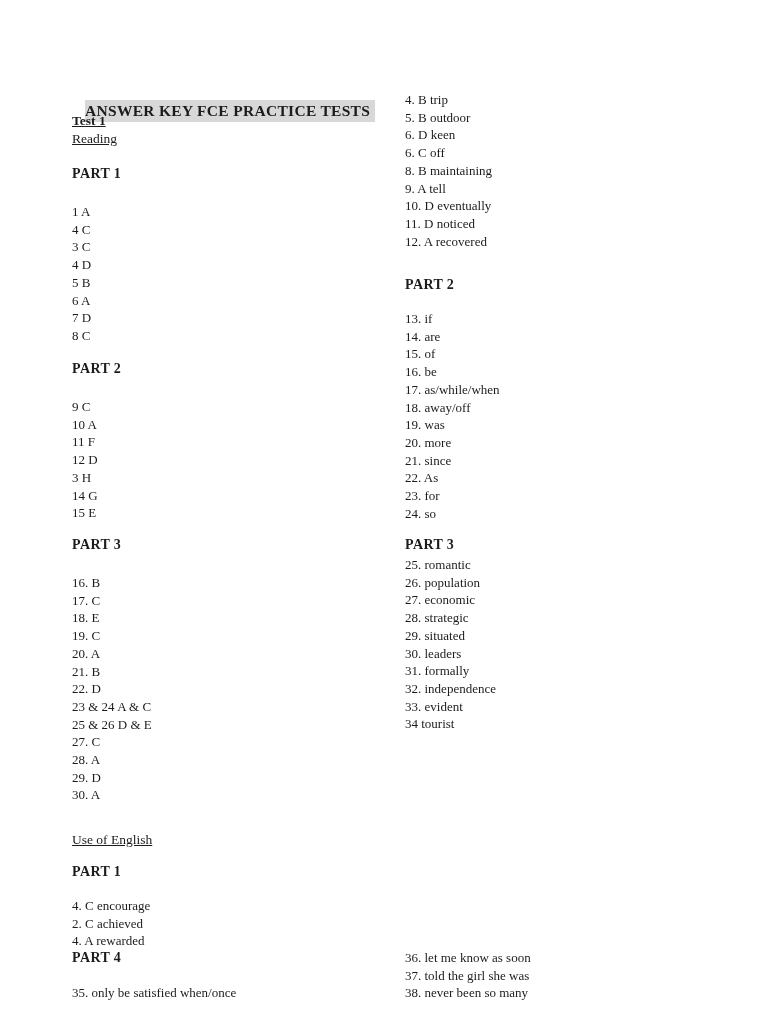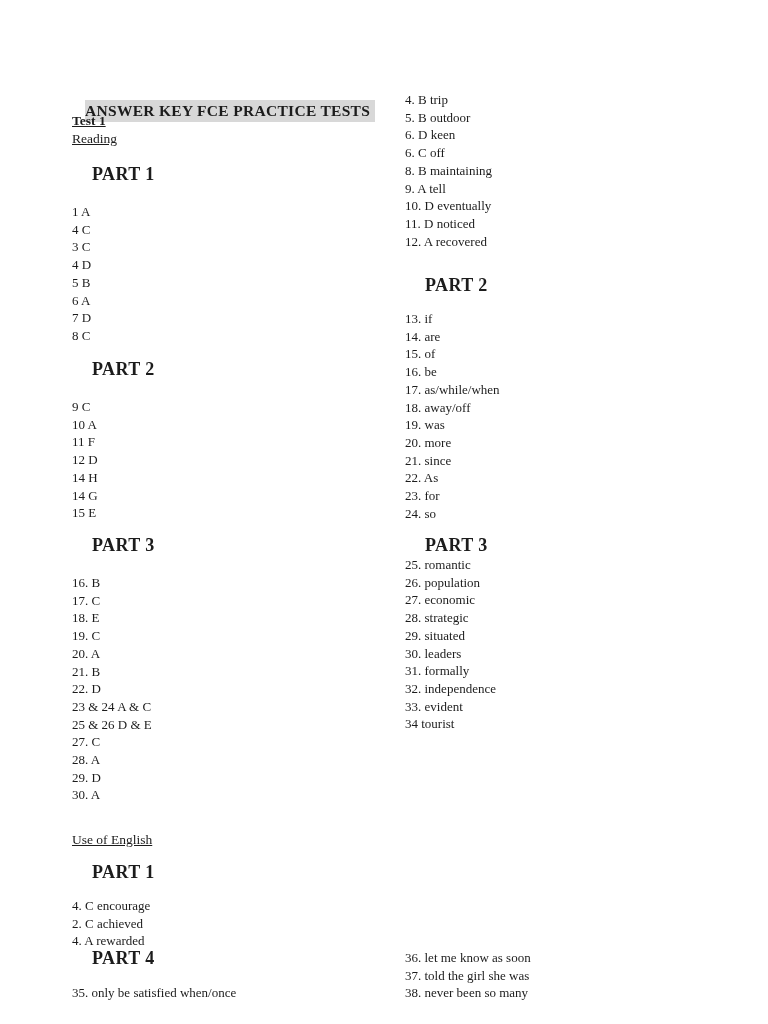--- a/index.html
+++ b/index.html
@@ -26,25 +26,24 @@
   .col-right { left: 405px; }
   .doc-title {
     display: inline-block;
     font-size: 15.5px;
     font-weight: bold;
     letter-spacing: 0.3px;
     background: #d8d8d8;
     padding: 2px 5px 3px 0px;
   }
   .part-heading {
-    font-size: 18px;
+    font-size: 14px;
     font-weight: bold;
     line-height: 18px;
     letter-spacing: 0.4px;
-    margin-left: 20px;
   }
   .sub-heading {
     font-size: 13.5px;
     line-height: 18px;
     text-decoration: underline;
   }
   .sub-heading.bold { font-weight: bold; }
   .answer-list .line { min-height: 17.7px; }
 </style>
 </head>
@@ -59,21 +58,21 @@
   <div class="block col-left sub-heading bold" style="top:112px">Test 1</div>
 
   <div class="block col-left sub-heading" style="top:130px">Reading</div>
 
   <div class="block col-left part-heading" style="top:165px">PART 1</div>
 
   <div class="block col-left answer-list" style="top:203px"><div class="line">1 A</div><div class="line">4 C</div><div class="line">3 C</div><div class="line">4 D</div><div class="line">5 B</div><div class="line">6 A</div><div class="line">7 D</div><div class="line">8 C</div></div>
 
   <div class="block col-left part-heading" style="top:360px">PART 2</div>
 
-  <div class="block col-left answer-list" style="top:398px"><div class="line">9 C</div><div class="line">10 A</div><div class="line">11 F</div><div class="line">12 D</div><div class="line">14 H</div><div class="line">14 G</div><div class="line">15 E</div></div>
+  <div class="block col-left answer-list" style="top:398px"><div class="line">9 C</div><div class="line">10 A</div><div class="line">11 F</div><div class="line">12 D</div><div class="line">3 H</div><div class="line">14 G</div><div class="line">15 E</div></div>
 
   <div class="block col-left part-heading" style="top:536px">PART 3</div>
 
   <div class="block col-left answer-list" style="top:574px"><div class="line">16. B</div><div class="line">17. C</div><div class="line">18. E</div><div class="line">19. C</div><div class="line">20. A</div><div class="line">21. B</div><div class="line">22. D</div><div class="line">23 &amp; 24 A &amp; C</div><div class="line">25 &amp; 26 D &amp; E</div><div class="line">27. C</div><div class="line">28. A</div><div class="line">29. D</div><div class="line">30. A</div></div>
 
   <div class="block col-left sub-heading" style="top:831px">Use of English</div>
 
   <div class="block col-left part-heading" style="top:863px">PART 1</div>
 
   <div class="block col-left answer-list" style="top:897px"><div class="line">4. C encourage</div><div class="line">2. C achieved</div><div class="line">4. A rewarded</div></div>

